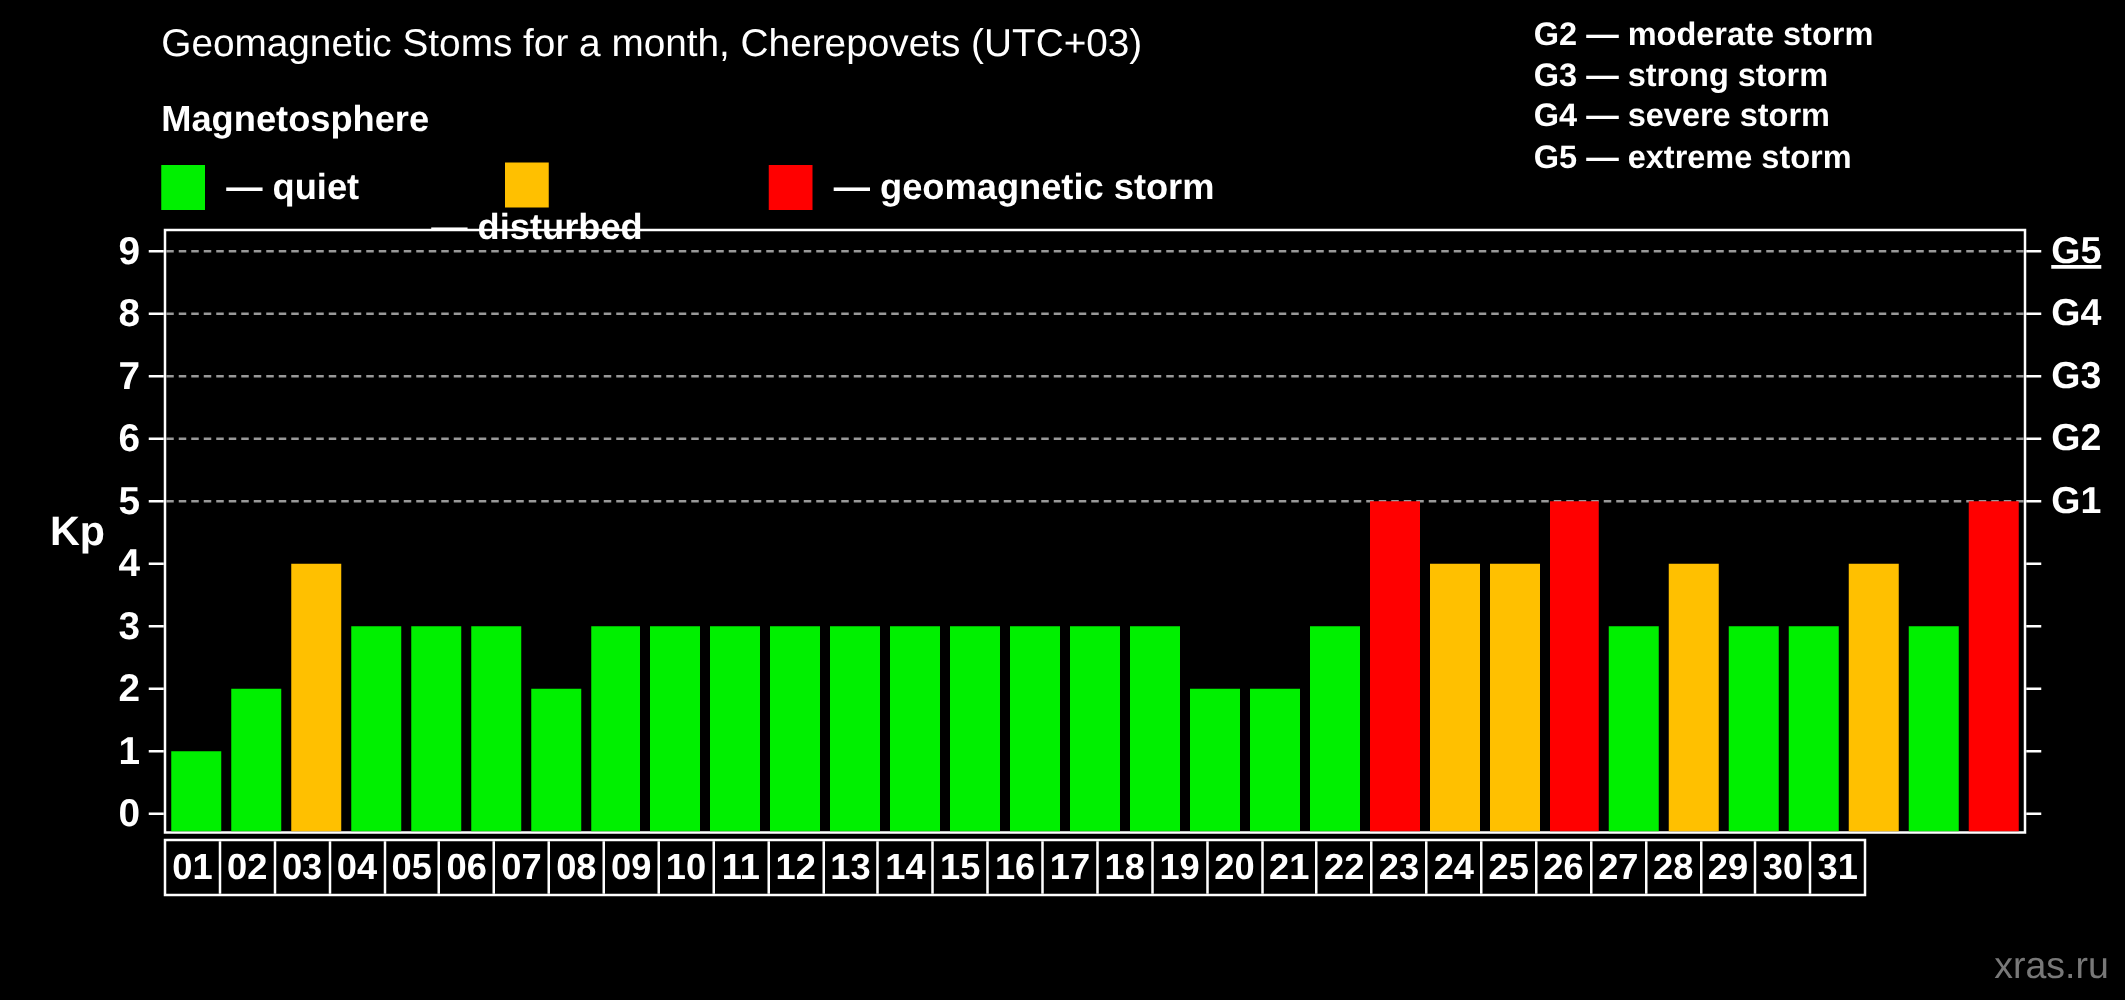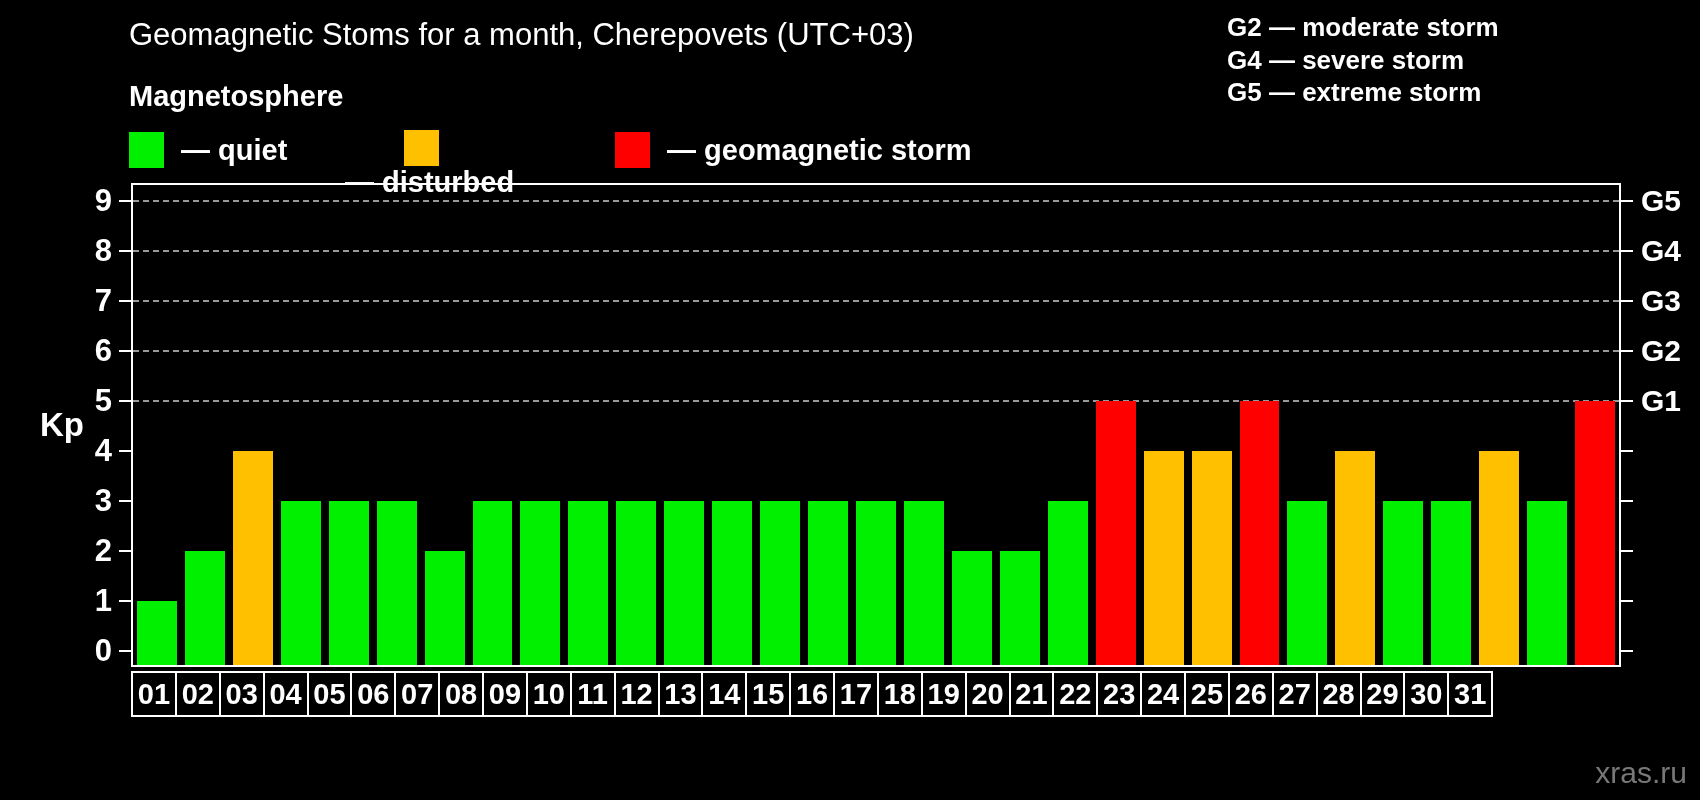--- a/index.html
+++ b/index.html
@@ -48,20 +48,21 @@
         <div class="legend-swatch" style="background: rgb(255, 192, 0);"></div>
         <div class="legend-label">— disturbed</div>
       </div>
       <div class="legend-item" style="left: 615px;">
         <div class="legend-swatch" style="background: rgb(255, 0, 0);"></div>
         <div class="legend-label">— geomagnetic storm</div>
       </div>
     </div>
   <div class="g-legend" id="g-legend">
       <div class="g-legend-line">G2 — moderate storm</div>
+      <div class="g-legend-line">G3 — strong storm</div>
       <div class="g-legend-line">G4 — severe storm</div>
       <div class="g-legend-line">G5 — extreme storm</div>
     </div>
 
   <div class="kp-label">Kp</div>
 
   <div class="plot">
     <div class="plot-inner" id="plot-inner">
         <div class="gridline" style="top: 215px; border-top-color: rgb(153, 153, 153);"></div>
         <div class="gridline" style="top: 165px; border-top-color: rgb(153, 153, 153);"></div>
@@ -130,21 +131,21 @@
       <div class="ytick" style="left: 119px; top: 250px;"></div>
       <div class="ytick" style="left: 1621px; top: 250px;"></div>
       <div class="ylab" style="top: 232px;">8</div>
       <div class="ytick" style="left: 119px; top: 200px;"></div>
       <div class="ytick" style="left: 1621px; top: 200px;"></div>
       <div class="ylab" style="top: 182px;">9</div>
       <div class="glab" style="top: 382px;">G1</div>
       <div class="glab" style="top: 332px;">G2</div>
       <div class="glab" style="top: 282px;">G3</div>
       <div class="glab" style="top: 232px;">G4</div>
-      <div class="glab" style="top: 182px;">G5</div>
+      <div class="glab" style="top: 182px; text-decoration: underline;">G5</div>
     </div>
 
   <div class="day-strip" id="day-strip">
       <div class="day-cell">01</div>
       <div class="day-cell">02</div>
       <div class="day-cell">03</div>
       <div class="day-cell">04</div>
       <div class="day-cell">05</div>
       <div class="day-cell">06</div>
       <div class="day-cell">07</div>

